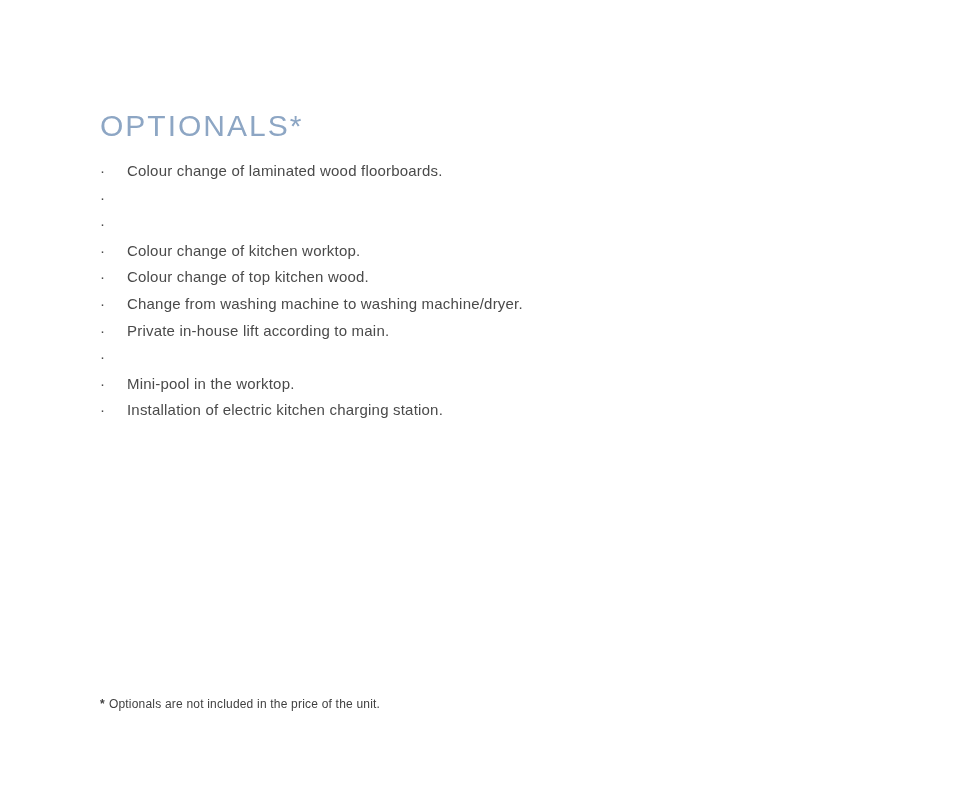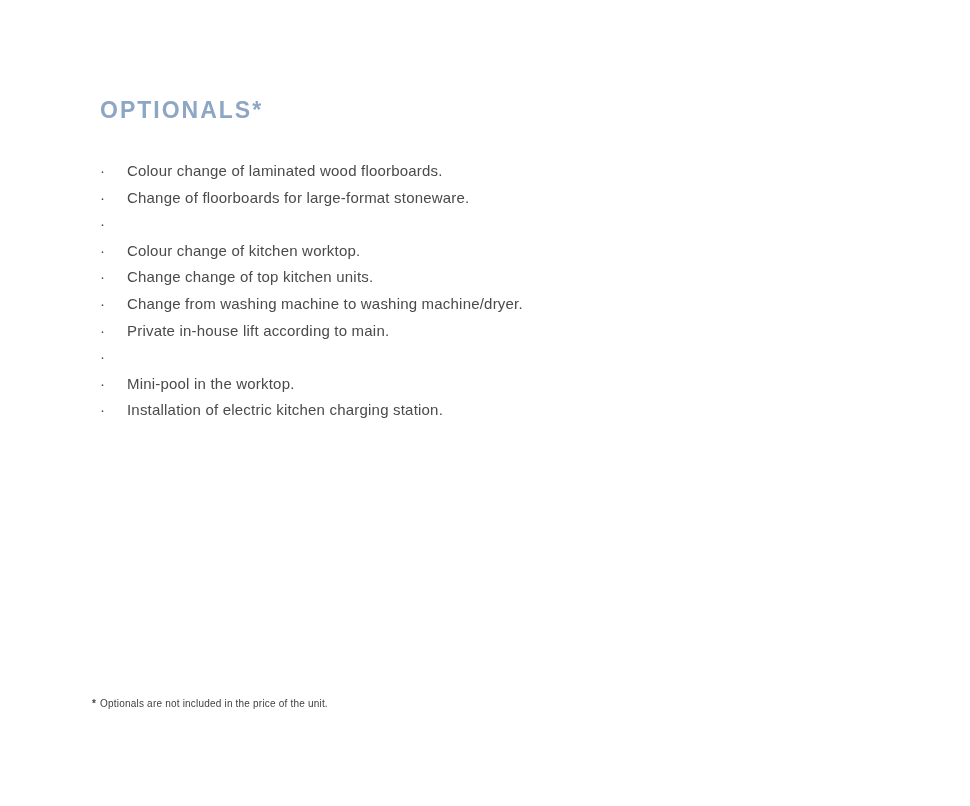--- a/index.html
+++ b/index.html
@@ -12,24 +12,24 @@
   }
   .page {
     position: relative;
     width: 970px;
     height: 806px;
     background: #ffffff;
   }
   .heading {
     position: absolute;
     left: 100px;
-    top: 99px;
-    font-size: 23px;
+    top: 111px;
+    font-size: 30px;
     line-height: 1;
-    font-weight: 700;
+    font-weight: 400;
     letter-spacing: 2px;
     color: #8da6c4;
   }
   .options-list {
     position: absolute;
     left: 100px;
     top: 158px;
     list-style: none;
   }
   .options-list li {
@@ -42,23 +42,23 @@
     color: #4a4a4a;
   }
   .bullet {
     display: inline-block;
     width: 27px;
     font-size: 15px;
     color: #4a4a4a;
   }
   .footnote {
     position: absolute;
-    left: 92px;
+    left: 100px;
     top: 697px;
-    font-size: 10px;
+    font-size: 12px;
     line-height: 14px;
     letter-spacing: 0.2px;
     color: #3f3f3f;
   }
   .footnote-marker {
     font-weight: 700;
     margin-right: 4px;
   }
 </style>
 </head>
@@ -68,32 +68,31 @@
 
   <h1 class="heading">OPTIONALS*</h1>
 
   <ul class="options-list">
     <li class="list-item">
       <span class="bullet">·</span>
       <span class="item-text">Colour change of laminated wood floorboards.</span>
     </li>
     <li class="list-item">
       <span class="bullet">·</span>
-      <span class="item-text">Change of floorboards for large-format stoneware.</span>
     </li>
     <li class="list-item">
       <span class="bullet">·</span>
     </li>
     <li class="list-item">
       <span class="bullet">·</span>
       <span class="item-text">Colour change of kitchen worktop.</span>
     </li>
     <li class="list-item">
       <span class="bullet">·</span>
-      <span class="item-text">Change change of top kitchen units.</span>
+      <span class="item-text">Colour change of top kitchen wood.</span>
     </li>
     <li class="list-item">
       <span class="bullet">·</span>
       <span class="item-text">Change from washing machine to washing machine/dryer.</span>
     </li>
     <li class="list-item">
       <span class="bullet">·</span>
       <span class="item-text">Private in-house lift according to main.</span>
     </li>
     <li class="list-item">

